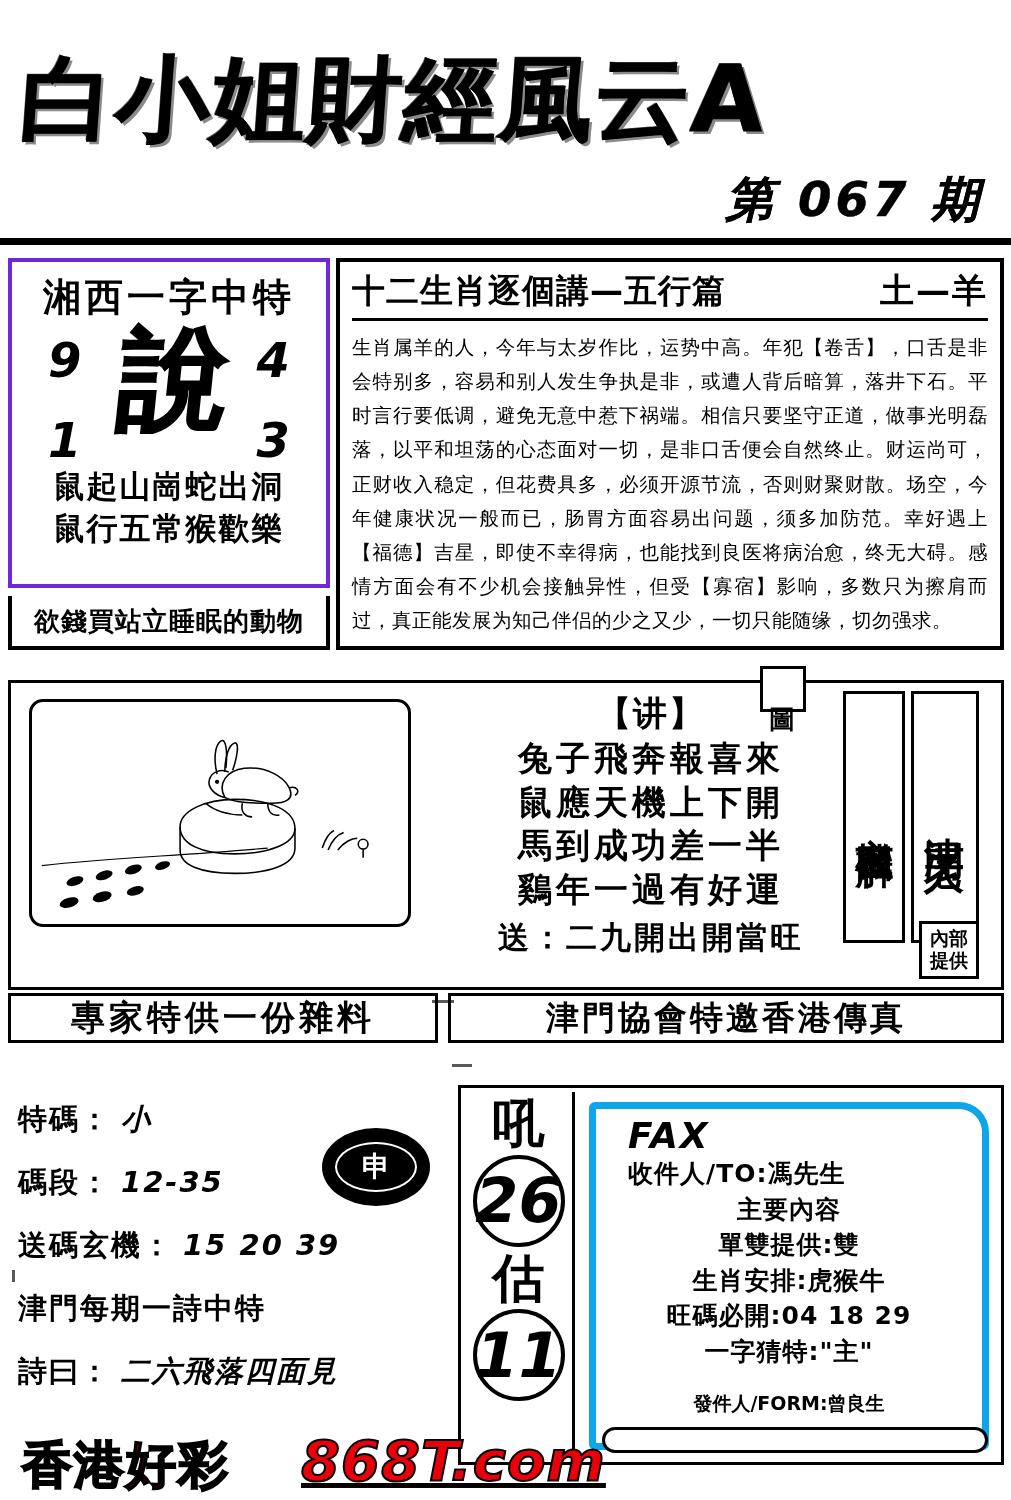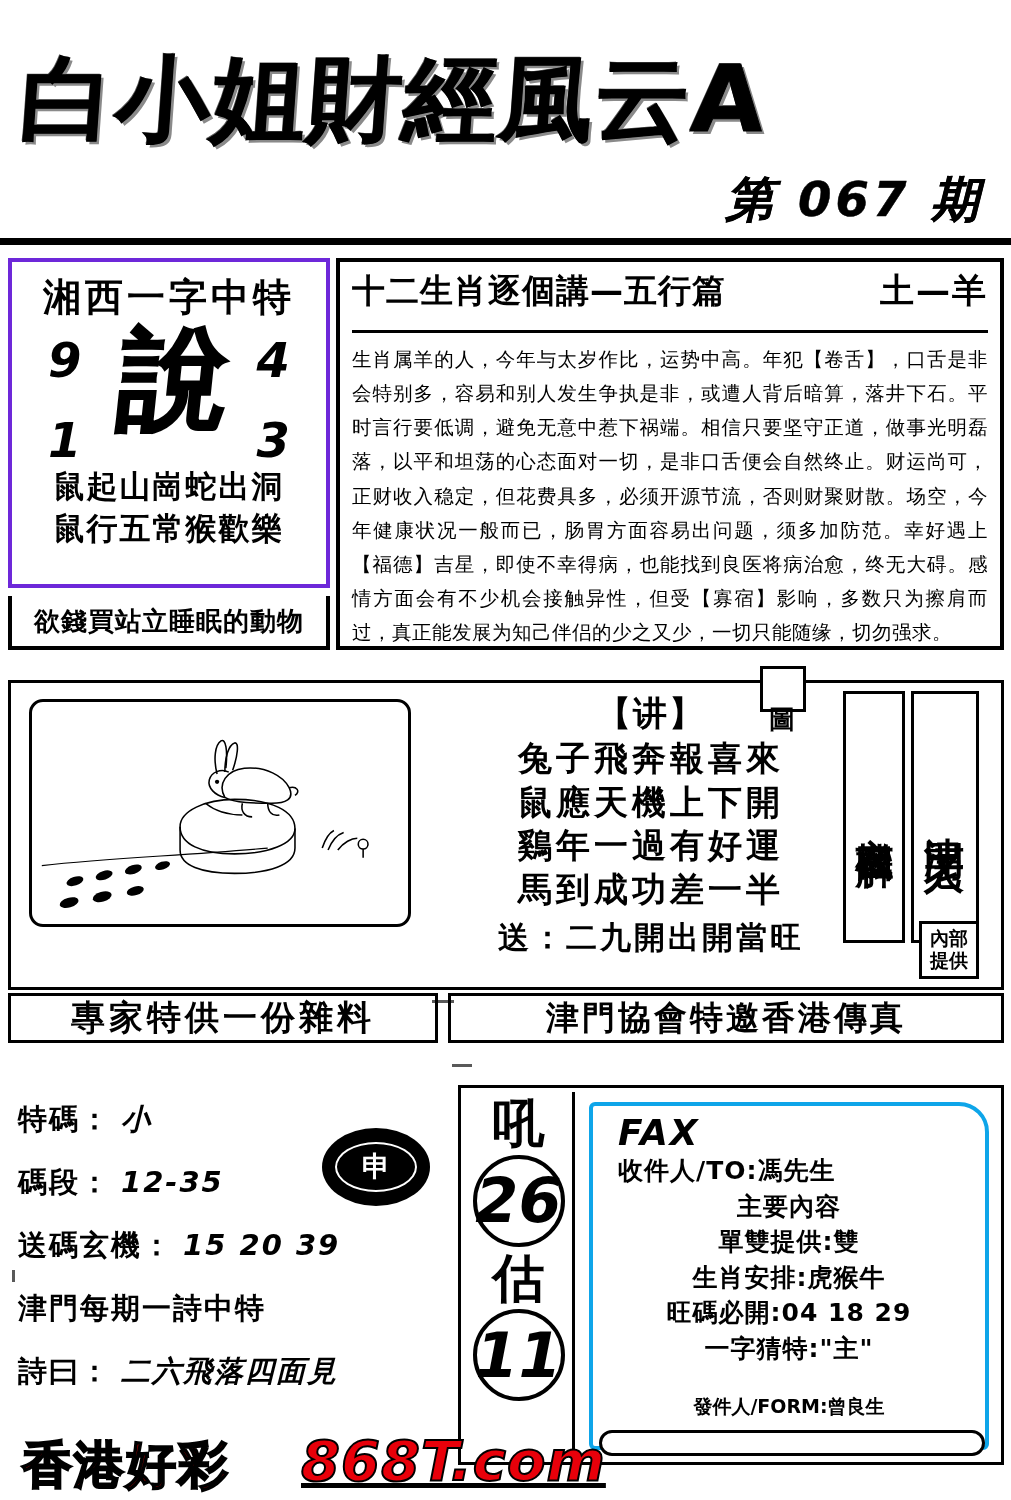--- a/index.html
+++ b/index.html
@@ -133,21 +133,21 @@
     height: 392px;
     border: 4px solid #000;
     box-sizing: border-box;
     padding: 6px 12px;
   }
   .tr-head {
     display: flex;
     align-items: baseline;
     justify-content: space-between;
     border-bottom: 3px solid #000;
-    padding-bottom: 16px;
+    padding-bottom: 4px;
   }
   .tr-head-title {
     font-size: 33px;
     font-weight: bold;
     letter-spacing: 1px;
   }
   .tr-head-tag {
     font-size: 34px;
     font-weight: bold;
     letter-spacing: 2px;
@@ -341,25 +341,25 @@
     border: 4px solid #000;
     border-radius: 50%;
     display: flex; align-items: center; justify-content: center;
     font-size: 62px; font-weight: bold;
     font-style: italic;
   }
   .faxpaper {
     position: absolute;
     left: 128px; top: 14px;
     width: 400px; height: 348px;
-    border: 4px solid #0ea5e9;
+    border: 7px solid #0ea5e9;
     border-radius: 6px 30px 6px 6px;
     box-sizing: border-box;
     background: #fff;
-    padding: 6px 25px;
+    padding: 6px 32px;
   }
   .faxpaper .fax-title {
     font-size: 36px;
     font-weight: bold;
     letter-spacing: 2px;
     font-style: italic;
   }
   .faxpaper .fax-line {
     font-size: 25px;
     font-weight: bold;
@@ -493,22 +493,22 @@
           <ellipse cx="70" cy="200" rx="10" ry="5" transform="rotate(-16 70 200)"></ellipse>
           <ellipse cx="104" cy="194" rx="9" ry="4.5" transform="rotate(-16 104 194)"></ellipse>
         </g>
       </svg>
     </div>
 
     <div class="verse">
       <div class="label">【讲】</div>
       <div class="line">兔子飛奔報喜來</div>
       <div class="line">鼠應天機上下開</div>
+      <div class="line">馬到成功差一半</div>
       <div class="line">鷄年一過有好運</div>
-      <div class="line">馬到成功差一半</div>
       <div class="send">送：二九開出開當旺</div>
     </div>
 
     <div class="vert-box vert-a">
       <span>玄機圖解</span>
       <span class="square-glyph">圖</span>
     </div>
     <div class="vert-box vert-b">津門老人</div>
     <div class="vert-badge">內部提供</div>
   </div>

